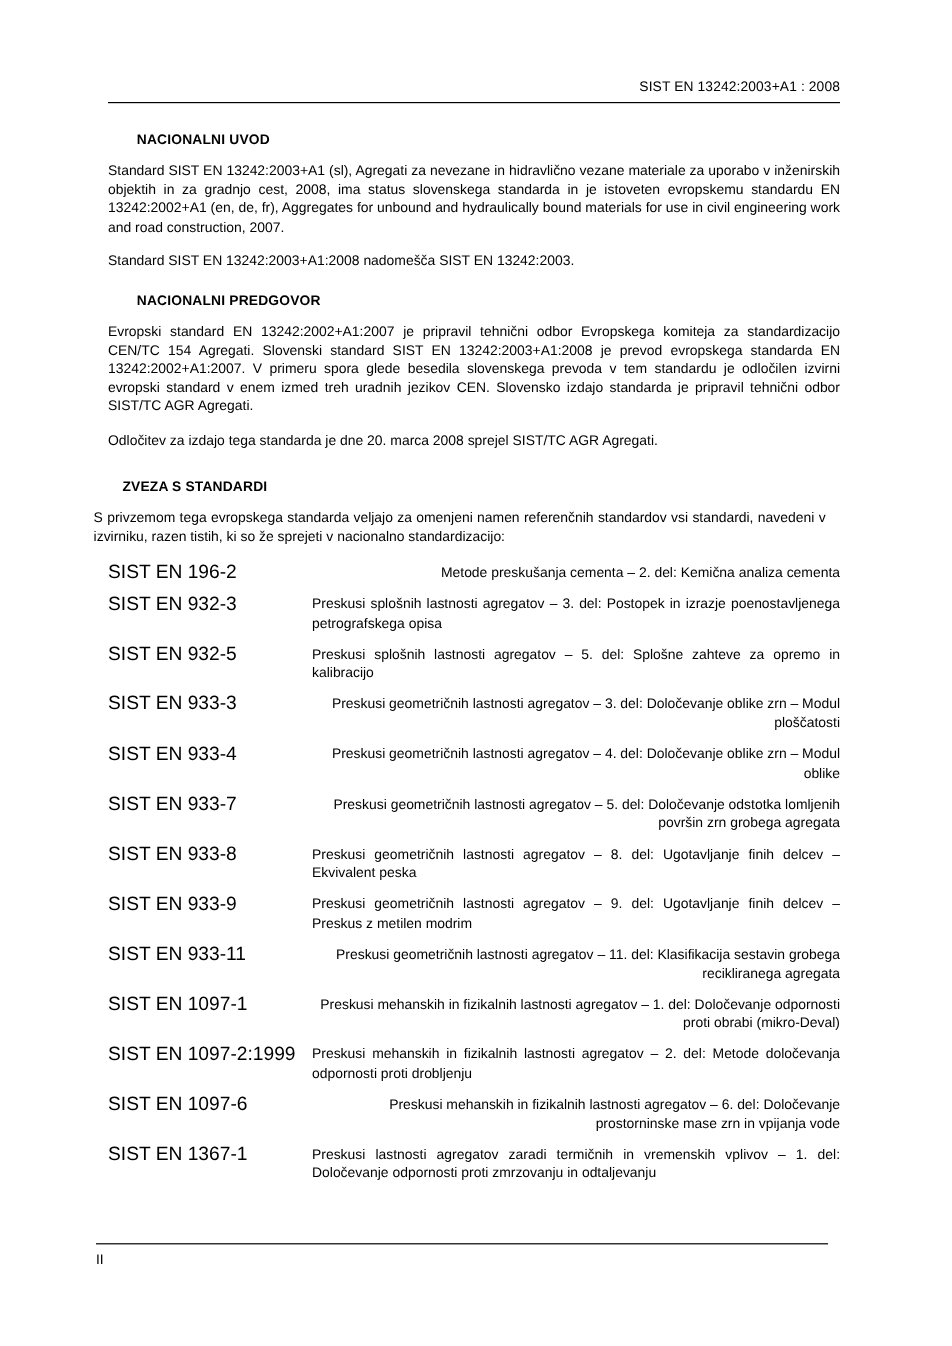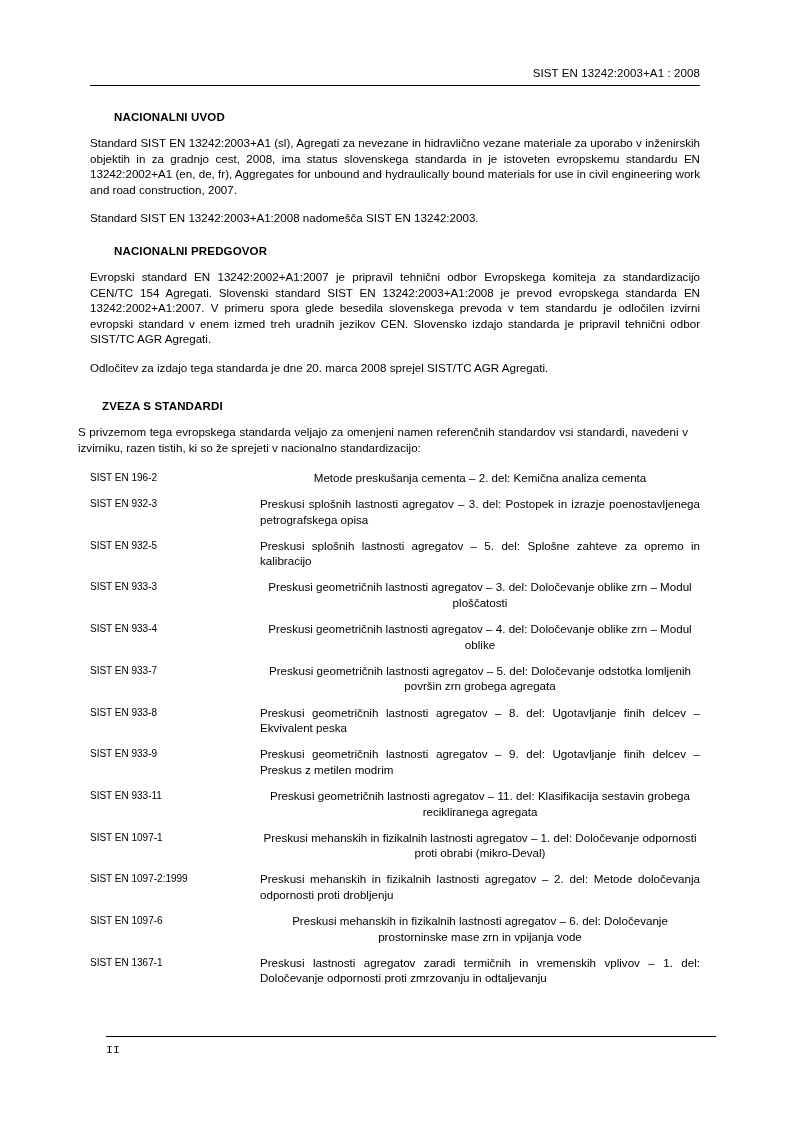--- a/index.html
+++ b/index.html
@@ -74,41 +74,40 @@
     top: 470px;
     width: 610px;
   }
   .std-row {
     display: flex;
     align-items: flex-start;
     margin-bottom: 10.5px;
   }
   .std-code {
     flex: 0 0 170px;
-    font-size: 10px;
+    font-size: 16px;
     line-height: 15.6px;
     white-space: nowrap;
   }
   .std-desc {
     flex: 1 1 auto;
     font-size: 11.6px;
     line-height: 15.6px;
     text-align: justify;
   }
   .std-desc.nojust {
-    text-align: center;
+    text-align: right;
   }
 
   
   .footer {
     position: absolute;
-    left: 106px;
+    left: 80px;
     top: 1036px;
     width: 610px;
-    font-family: Liberation Mono, monospace;
   }
   .footer-rule {
     border: 0;
     border-top: 1.6px solid #000;
     margin: 0 0 6px 0;
     width: 610px;
   }
   .footer-page {
     font-size: 11.5px;
     line-height: 14px;

